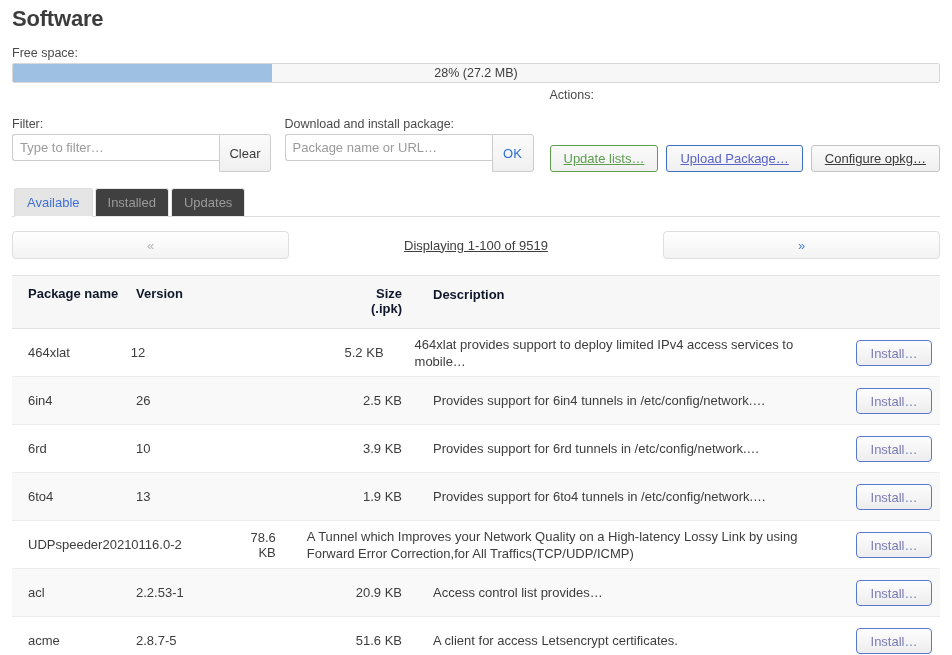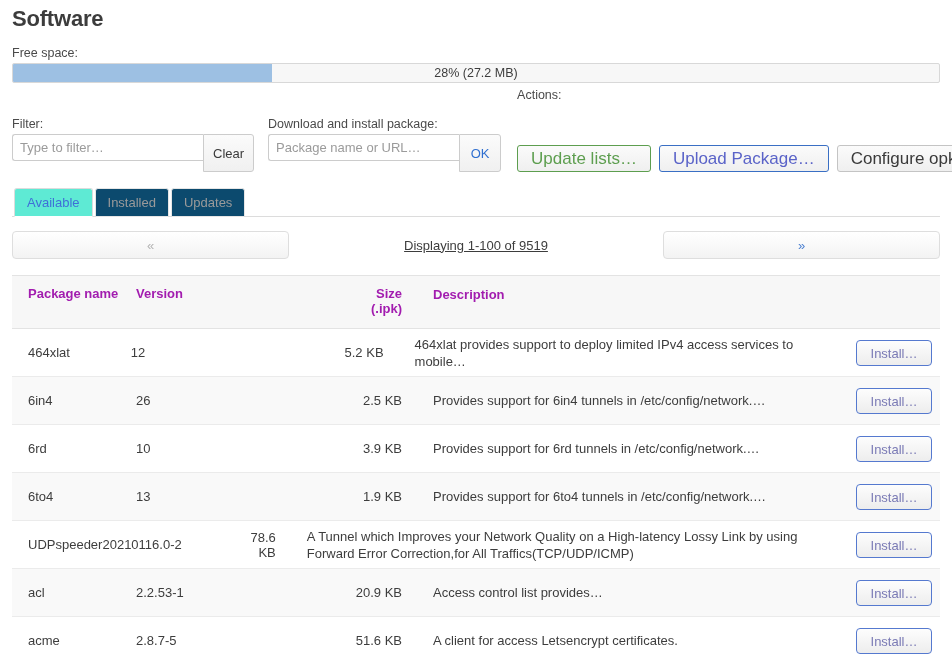--- a/index.html
+++ b/index.html
@@ -98,53 +98,54 @@
   .grp-btn.blue { color: #2f6fd0; }
 
   .actions-row { display: flex; gap: 8px; }
   .act-btn {
     height: 27px;
     padding: 0 13px;
     border: 1px solid #c4c4c4;
     border-radius: 3px;
     background: linear-gradient(to bottom, #fbfbfb 0%, #efefef 100%);
     font-family: "Liberation Sans", sans-serif;
-    font-size: 17px;
+    font-size: 13px;
     color: #3a3a3a;
     cursor: pointer;
     white-space: nowrap;
     line-height: 25px;
+    text-decoration: underline;
   }
   .act-btn.green { border-color: #5d9e4f; color: #5d9e4f; }
   .act-btn.blue  { border-color: #3a6fc4; color: #5a63c8; }
 
   
   .tabs {
     display: flex;
     align-items: flex-end;
     margin: 16px 6px 0 6px;
     border-bottom: 1px solid #dcdcdc;
     padding-left: 2px;
   }
   .tab {
     padding: 5px 12px 5px 12px;
     font-size: 13px;
     line-height: 17px;
     border: 1px solid transparent;
     border-radius: 3px 3px 0 0;
     color: #9a9a9a;
-    background: #0c4a6e;
+    background: #404040;
     border-color: #e6e6e6;
     margin-right: 2px;
     margin-bottom: -1px;
     cursor: pointer;
   }
   .tab.active {
     color: #3f6fd8;
-    background: #5eead4;
+    background: #e5e5e5;
     border-color: #dcdcdc;
     border-bottom-color: #ffffff;
   }
 
   
   .pager {
     display: flex;
     align-items: center;
     margin: 14px 6px 0 6px;
   }
@@ -174,21 +175,21 @@
   .tbl-head {
     display: flex;
     background: #f7f7f7;
     border-top: 1px solid #e3e3e3;
     border-bottom: 1px solid #e3e3e3;
     padding: 10px 0 12px 0;
   }
   .tbl-head .cell {
     font-weight: bold;
     font-size: 13px;
-    color: #a21caf;
+    color: #0f172a;
   }
   .row {
     display: flex;
     align-items: center;
     border-bottom: 1px solid #ebebeb;
     min-height: 48px;
     padding: 6px 0;
   }
   .row.alt { background: #f9f9f9; }
   .row.plain { background: #ffffff; }

